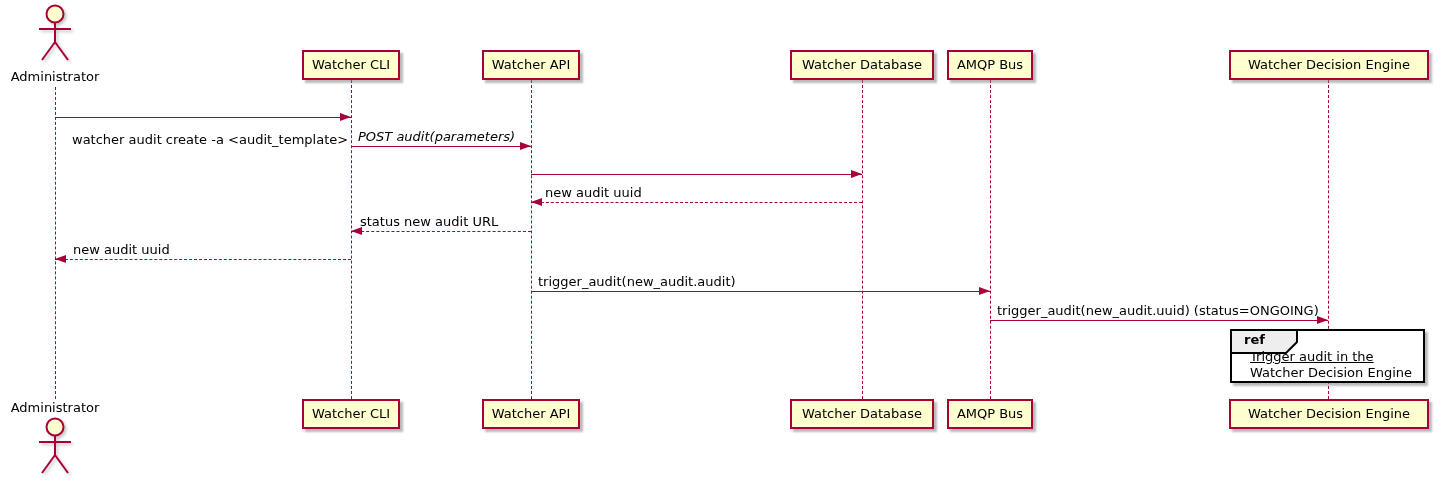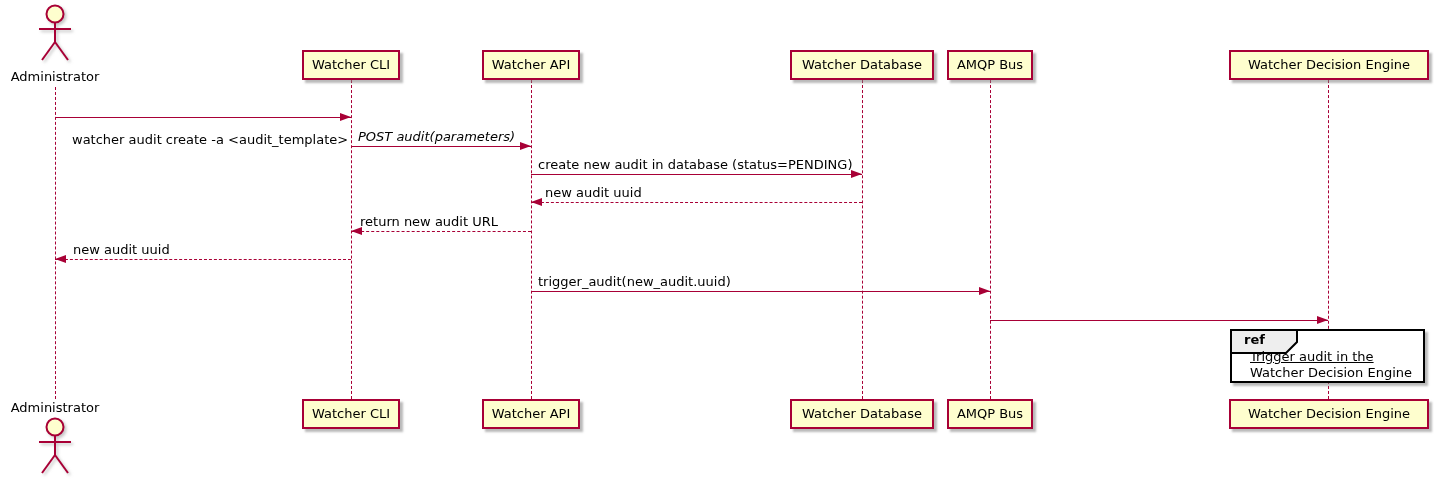--- a/index.html
+++ b/index.html
@@ -95,40 +95,40 @@
   <div class="p-box" style="left:1229px;top:399px;width:196px;">Watcher Decision Engine</div>
 
   <div class="msg-label" style="left:72px;top:100px;margin-top:32px;">watcher audit create -a &lt;audit_template&gt;</div>
   <div class="msg-line solid" style="left:55px;top:117px;width:296px;"></div>
   <div class="head right" style="left:340px;top:113px;"></div>
 
   <div class="msg-label" style="left:358px;top:129px;font-style:italic;">POST audit(parameters)</div>
   <div class="msg-line solid" style="left:351px;top:146px;width:180px;"></div>
   <div class="head right" style="left:520px;top:142px;"></div>
 
-  <div class="msg-label" style="left:538px;top:157px;">create new audit in database (status=PENDING)</div>
   <div class="msg-line solid" style="left:531px;top:174px;width:331px;"></div>
   <div class="head right" style="left:851px;top:170px;"></div>
 
   <div class="msg-label" style="left:545px;top:185px;">new audit uuid</div>
   <div class="msg-line dashed" style="left:531px;top:202px;width:331px;"></div>
   <div class="head left" style="left:531px;top:198px;"></div>
 
-  <div class="msg-label" style="left:360px;top:214px;">return new audit URL</div>
+  <div class="msg-label" style="left:360px;top:214px;">status new audit URL</div>
   <div class="msg-line dashed" style="left:351px;top:231px;width:180px;"></div>
   <div class="head left" style="left:351px;top:227px;"></div>
 
   <div class="msg-label" style="left:73px;top:242px;">new audit uuid</div>
   <div class="msg-line dashed" style="left:55px;top:259px;width:296px;"></div>
   <div class="head left" style="left:55px;top:255px;"></div>
 
-  <div class="msg-label" style="left:538px;top:274px;">trigger_audit(new_audit.uuid)</div>
+  <div class="msg-label" style="left:538px;top:274px;">trigger_audit(new_audit.audit)</div>
   <div class="msg-line solid" style="left:531px;top:291px;width:459px;"></div>
   <div class="head right" style="left:979px;top:287px;"></div>
 
+  <div class="msg-label" style="left:997px;top:303px;">trigger_audit(new_audit.uuid) (status=ONGOING)</div>
   <div class="msg-line solid" style="left:990px;top:320px;width:338px;"></div>
   <div class="head right" style="left:1317px;top:316px;"></div>
 
   <div class="ref-box">
     <svg class="ref-tag-svg" width="72" height="26" viewBox="0 0 72 26">
       <polygon points="1,1 67,1 67,13 56,24 1,24" fill="#EEEEEE" stroke="#000000" stroke-width="2"></polygon>
     </svg>
     <div class="ref-tag-text">ref</div>
     <div class="ref-line" style="top:18px;text-decoration:underline;">Trigger audit in the</div>
     <div class="ref-line" style="top:34px;">Watcher Decision Engine</div>

